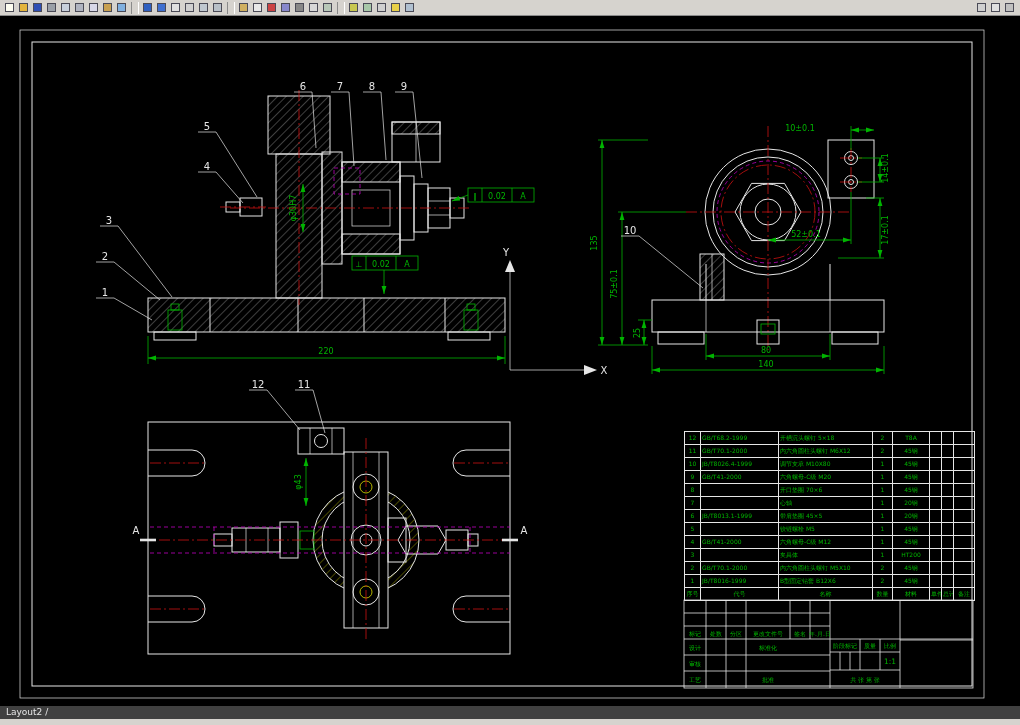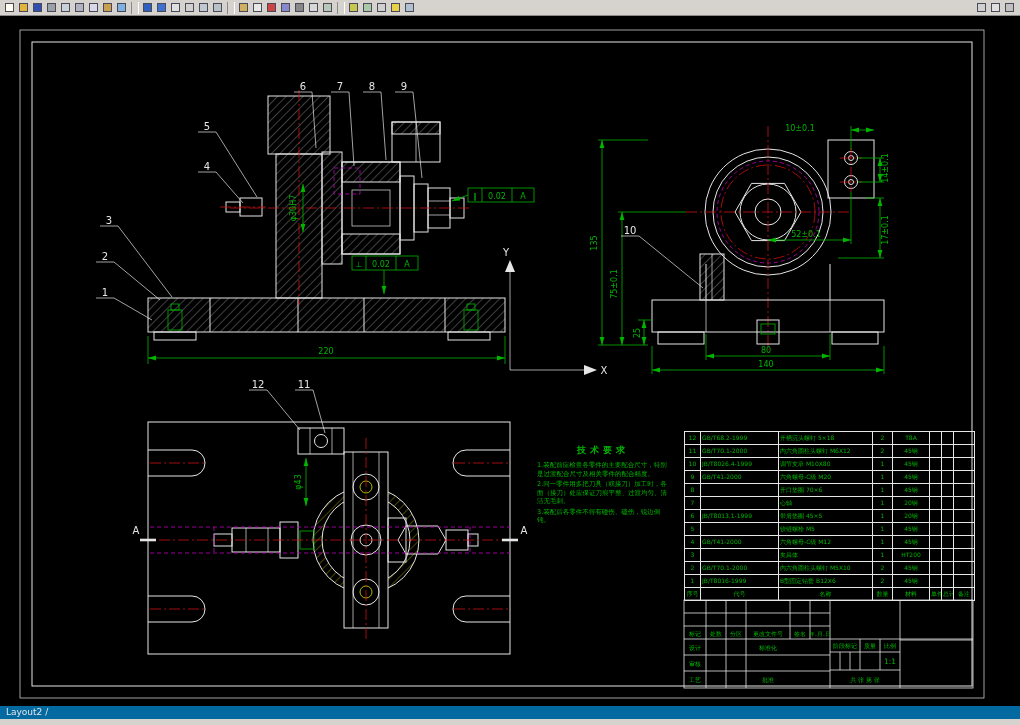--- a/index.html
+++ b/index.html
@@ -32,21 +32,21 @@
   .tech-title{font-size:9px;text-align:center;letter-spacing:4px;margin-bottom:4px;font-weight:bold;}
   .tech-item{font-size:6.5px;line-height:8.5px;margin-bottom:2px;}
   
   .bom{position:absolute;left:684px;top:431px;width:290px;border-collapse:collapse;
        table-layout:fixed;z-index:3;}
   .bom td{border:1px solid #e6e6e6;color:#00b400;font-size:6px;line-height:12px;height:12px;
           padding:0 1px;white-space:nowrap;overflow:hidden;text-align:center;}
   .bom td:nth-child(2),.bom td:nth-child(3){text-align:left;}
   .bom .bom-header td{text-align:center;}
   
-  .statusbar{position:absolute;left:0;top:706px;width:1020px;height:13px;background:#0369a1;
+  .statusbar{position:absolute;left:0;top:706px;width:1020px;height:13px;background:#404040;
              color:#e6e6e6;font-size:9px;line-height:13px;padding-left:6px;box-sizing:border-box;z-index:5;}
   .cmdbar{position:absolute;left:0;top:719px;width:1020px;height:6px;background:#d6d3ce;z-index:5;}
 </style>
 </head>
 <body>
 
 <div id="screen">
 
   <svg width="1020" height="725" viewBox="0 0 1020 725">
     <defs>
@@ -506,26 +506,20 @@
         <span class="tb-glyph" style="background: rgb(208, 208, 208);"></span>
       </span>
       <span class="tb-icon">
         <span class="tb-glyph" style="background: rgb(224, 224, 224);"></span>
       </span>
       <span class="tb-icon">
         <span class="tb-glyph" style="background: rgb(192, 192, 192);"></span>
       </span>
     </div>
 
-  <div class="tech">
-    <div class="tech-title">技术要求</div>
-    <div class="tech-item">1.装配前应检查各零件的主要配合尺寸，特别是过渡配合尺寸及相关零件的配合精度。</div>
-    <div class="tech-item">2.同一零件用多把刀具（或接刀）加工时，各面（接刀）处应保证刀痕平整、过渡均匀、清洁无毛刺。</div>
-    <div class="tech-item">3.装配后各零件不得有碰伤、磕伤，锐边倒钝。</div>
-  </div>
 
   <table class="bom">
     <colgroup>
       <col style="width:16px">
         <col style="width:78px">
         <col style="width:94px">
         <col style="width:20px">
       <col style="width:37px">
         <col style="width:12px">
         <col style="width:12px">

